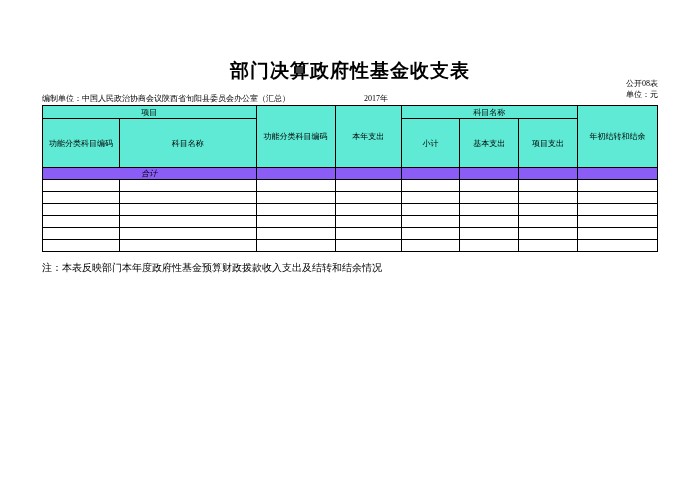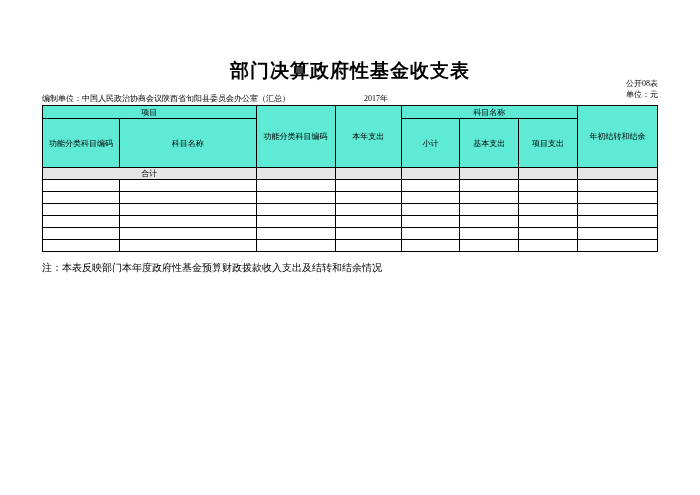--- a/index.html
+++ b/index.html
@@ -79,21 +79,22 @@
     background: #5eead4;
   }
   .h-group {
     height: 12px;
   }
   .big-cell {
     height: 48px;
   }
   .total-row td {
     height: 11px;
-    background: #e5e5e5;
+    background: #8b5cf6;
+    font-style: italic;
   }
   .blank-row td {
     height: 11px;
     background: #ffffff;
   }
   .note {
     position: absolute;
     left: 42px;
     top: 261px;
     font-size: 10px;

